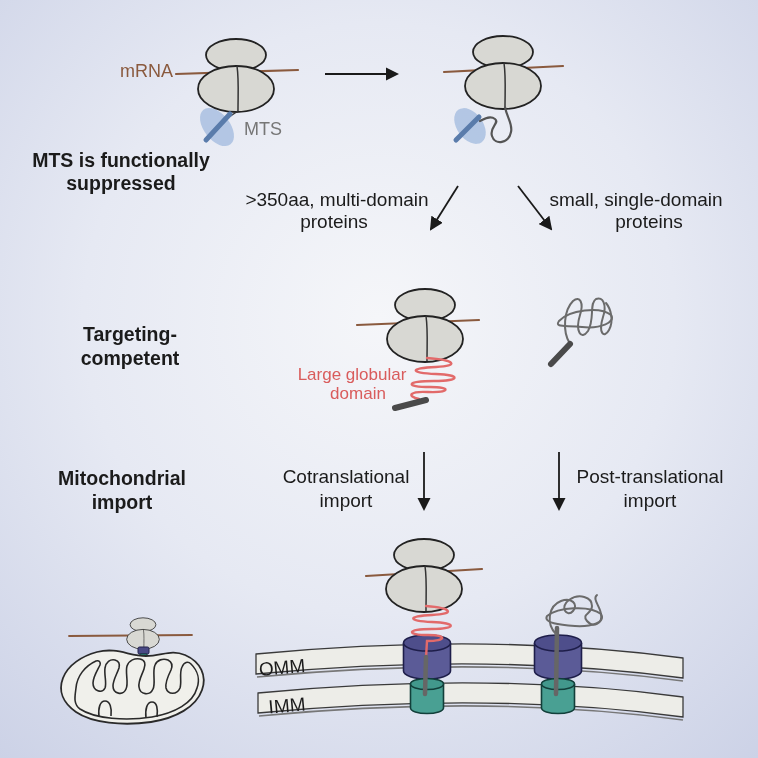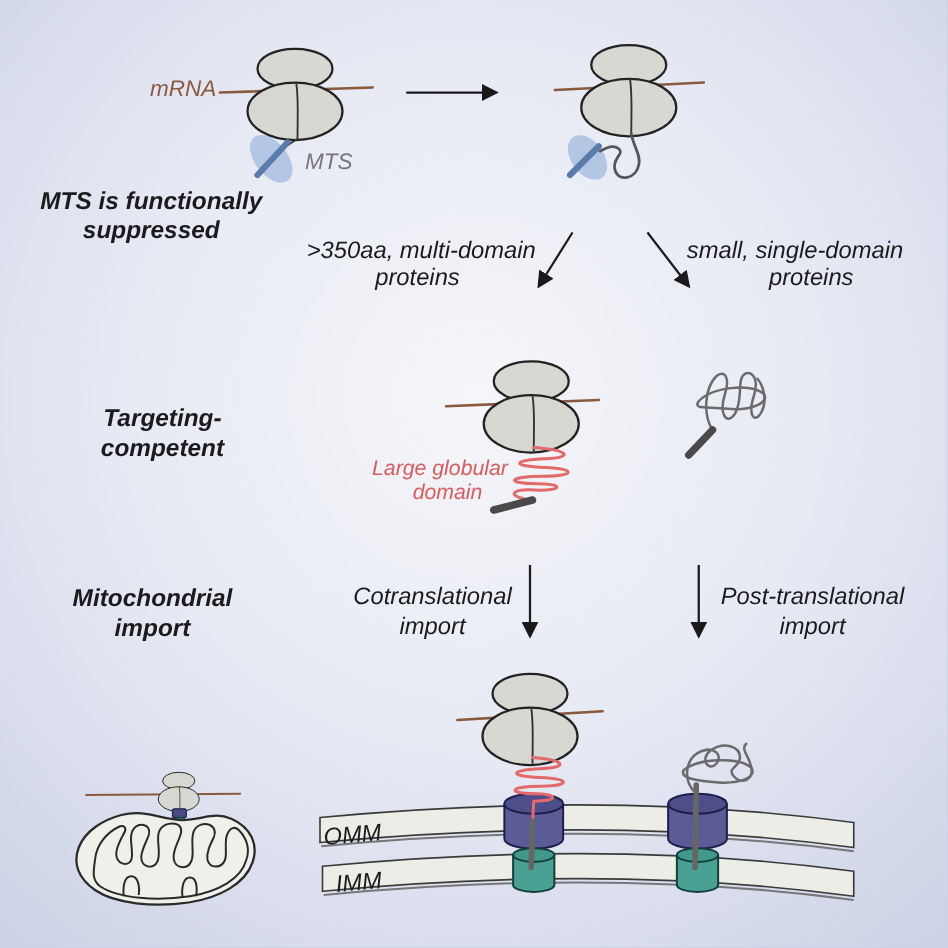--- a/index.html
+++ b/index.html
@@ -1,16 +1,16 @@
 <!DOCTYPE html>
 <html><head>
 <meta charset="utf-8">
 <style>
   html,body{margin:0;padding:0;background:#ccd2e7;}
-  .stage{width:758px;height:758px;position:relative;overflow:hidden;font-style:italic;}
+  .stage{width:758px;height:758px;position:relative;overflow:hidden;}
   svg text{font-family:"Liberation Sans","DejaVu Sans",sans-serif;}
   .t-bold{font-size:19.5px;font-weight:700;fill:#1b1b1b;text-anchor:middle;}
   .t-reg{font-size:19px;fill:#1b1b1b;text-anchor:middle;}
   .t-mem{font-size:19px;fill:#1b1b1b;text-anchor:middle;}
   .t-red{font-size:17px;text-anchor:middle;}
   .t-mol{font-size:18px;}
   .ribo{fill:#d8d8d3;stroke:#222;stroke-width:1.8;}
   .thin{stroke:#333;stroke-width:1.5;fill:none;}
   .chain{stroke:#555;stroke-width:2.2;fill:none;stroke-linecap:round;}
   .arrow{stroke:#1a1a1a;stroke-width:1.8;fill:none;}

